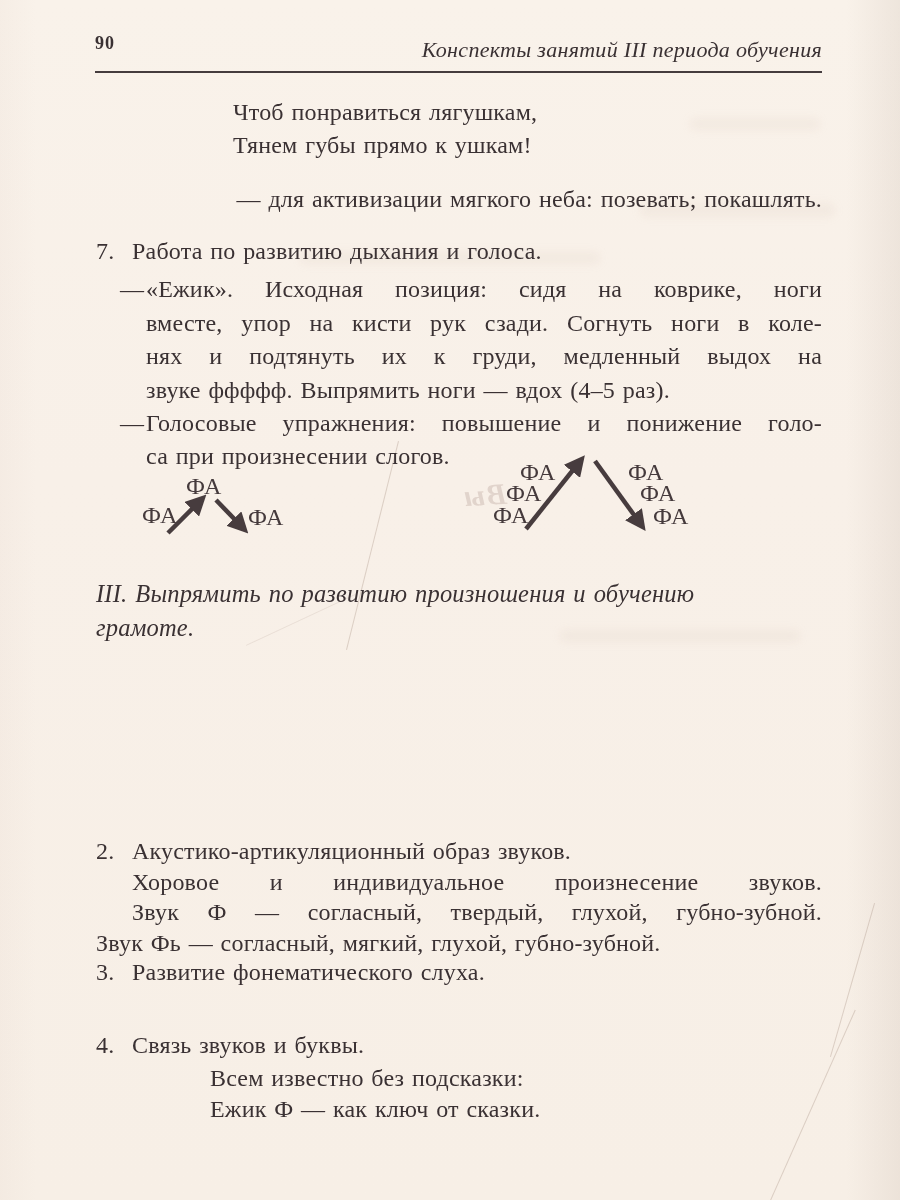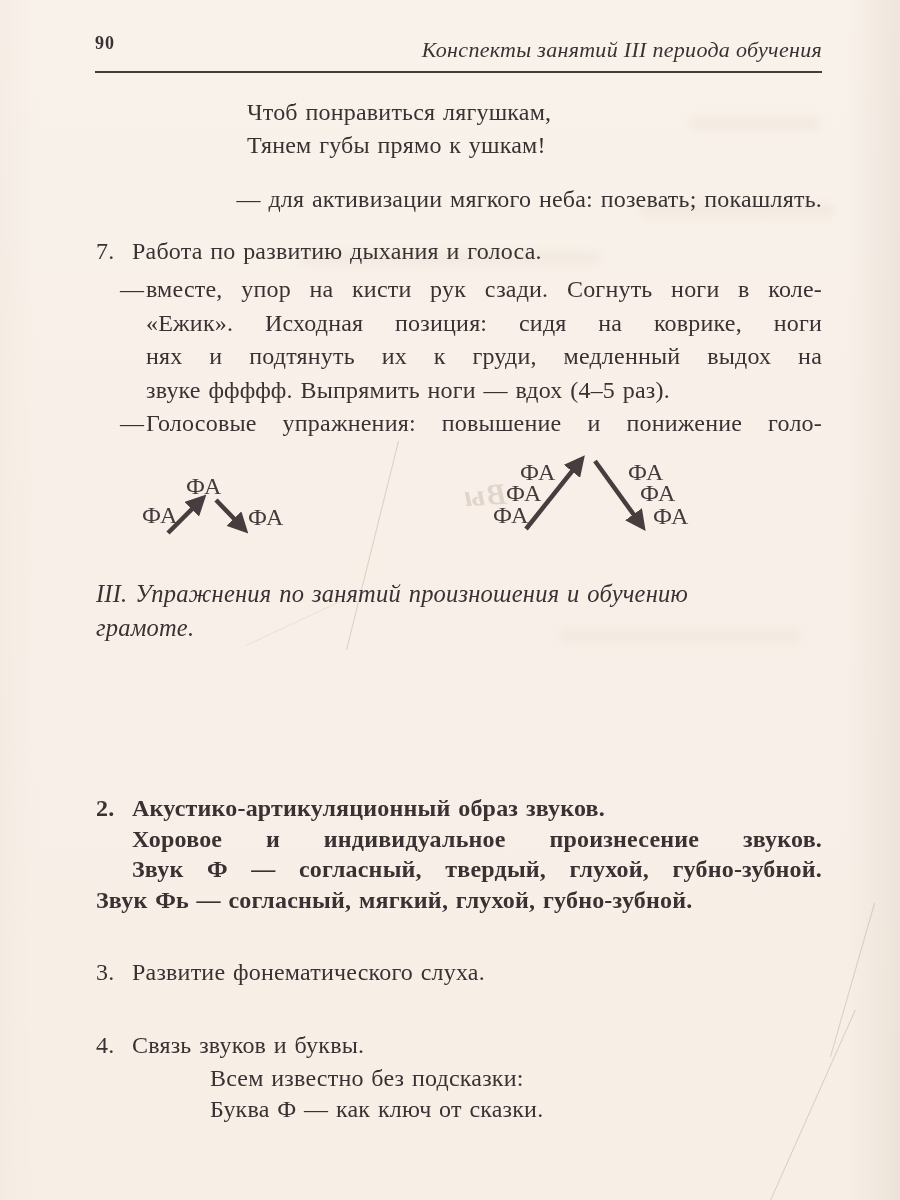--- a/index.html
+++ b/index.html
@@ -15,36 +15,36 @@
       linear-gradient(180deg, #f9f2ea 0%, #f8f0e8 40%, #f7efe6 100%);
     color:#3a3133;
   }
   .abs{position:absolute;}
   .txt{font-size:24px;letter-spacing:0.2px;word-spacing:1.5px;color:#3a3133;}
   .line{min-height:1em;}
   .just{text-align:justify;text-align-last:justify;}
   .pagenum{left:95px;top:33px;font-size:18px;font-weight:bold;letter-spacing:1px;}
   .runtitle{right:78px;top:37px;font-size:22px;font-style:italic;letter-spacing:0.3px;}
   .rule{left:95px;top:71px;width:727px;height:2px;background:#453c3e;}
-  .poem-top{left:233px;top:96px;line-height:33px;margin-left:14px;}
+  .poem-top{left:233px;top:96px;line-height:33px;}
   .softpalate{left:96px;top:183px;width:726px;line-height:33px;text-align:right;}
   .numbered{left:96px;width:726px;}
   .numspan{display:inline-block;width:36px;}
   .ind{padding-left:36px;}
   .subitem{left:96px;width:726px;}
   .subdash{position:absolute;left:24px;top:0;}
   .subtext{margin-left:50px;}
   .i7s1{top:273px;line-height:33.5px;}
   .i7s2{top:407px;line-height:33px;}
   .diagram{left:96px;top:448px;width:726px;height:112px;}
   .fa{position:absolute;font-size:24px;letter-spacing:0.5px;color:#453a3c;}
   .arrows{position:absolute;left:0;top:0;}
   .sec3{left:96px;top:577px;font-style:italic;line-height:34px;font-size:24.5px;}
   .item1{top:659px;line-height:30.8px;}
-  .item2{top:793px;line-height:30.6px;font-weight:bold;}
+  .item2{top:836px;line-height:30.6px;}
   .item3{top:957px;line-height:31px;}
   .item4{top:1032px;}
   .poem-bottom{left:210px;top:1063px;line-height:31px;}
   .it{font-style:italic;}
   .bleed{
     left:462px;top:478px;font-size:30px;font-style:italic;font-weight:bold;
     color:rgba(145,115,105,0.22);transform:scaleX(-1) rotate(3deg);
     letter-spacing:2px;
   }
   .smudge{position:absolute;background:rgba(205,180,168,0.12);filter:blur(4px);border-radius:8px;}
@@ -84,31 +84,32 @@
 
   <div class="abs txt softpalate">— для активизации мягкого неба: позевать; покашлять.</div>
 
   <div class="abs txt numbered" style="top:238px;">
     <span class="numspan">7.</span><span>Работа по развитию дыхания и голоса.</span>
   </div>
 
   <div class="abs txt subitem i7s1">
     <span class="subdash">—</span>
     <div class="subtext">
+      <div class="line just">«Ежик». Исходная позиция: сидя на коврике, ноги</div>
       <div class="line just">вместе, упор на кисти рук сзади. Согнуть ноги в коле-</div>
-      <div class="line just">«Ежик». Исходная позиция: сидя на коврике, ноги</div>
       <div class="line just">нях и подтянуть их к груди, медленный выдох на</div>
       <div class="line">звуке ффффф. Выпрямить ноги — вдох (4–5 раз).</div>
     </div>
   </div>
 
   <div class="abs txt subitem i7s2">
     <span class="subdash">—</span>
     <div class="subtext">
       <div class="line just">Голосовые упражнения: повышение и понижение голо-</div>
+      <div class="line">са при произнесении слогов.</div>
     </div>
   </div>
 
   <div class="abs diagram">
     <svg class="arrows" width="726" height="112" viewBox="0 0 726 112">
       <defs>
         <marker id="ah" viewBox="0 0 10 10" refX="7" refY="5" markerWidth="4.6" markerHeight="4.6" orient="auto-start-reverse">
           <path d="M0,0 L10,5 L0,10 z" fill="#473c3e"></path>
         </marker>
       </defs>
@@ -122,21 +123,21 @@
     <span class="fa" style="left:152px;top:56px;">ФА</span>
     <span class="fa" style="left:424px;top:11px;">ФА</span>
     <span class="fa" style="left:410px;top:32px;">ФА</span>
     <span class="fa" style="left:397px;top:54px;">ФА</span>
     <span class="fa" style="left:532px;top:11px;">ФА</span>
     <span class="fa" style="left:544px;top:32px;">ФА</span>
     <span class="fa" style="left:557px;top:55px;">ФА</span>
   </div>
 
   <div class="abs txt sec3">
-    <div class="line">III. Упражнения по занятий произношения и обучению</div>
+    <div class="line">III. Выпрямить по развитию произношения и обучению</div>
     <div class="line">грамоте.</div>
   </div>
 
 
   <div class="abs txt numbered item2">
     <div class="line"><span class="numspan">2.</span><span>Акустико-артикуляционный образ звуков.</span></div>
     <div class="line ind just">Хоровое и индивидуальное произнесение звуков.</div>
     <div class="line ind just">Звук Ф — согласный, твердый, глухой, губно-зубной.</div>
     <div class="line">Звук Фь — согласный, мягкий, глухой, губно-зубной.</div>
   </div>
@@ -144,16 +145,16 @@
   <div class="abs txt numbered item3">
     <div class="line"><span class="numspan">3.</span><span>Развитие фонематического слуха.</span></div>
   </div>
 
   <div class="abs txt numbered item4">
     <span class="numspan">4.</span><span>Связь звуков и буквы.</span>
   </div>
 
   <div class="abs txt poem-bottom">
     <div class="line">Всем известно без подсказки:</div>
-    <div class="line">Буква Ф — как ключ от сказки.</div>
+    <div class="line">Ежик Ф — как ключ от сказки.</div>
   </div>
 
 </div>
 
 </body></html>

